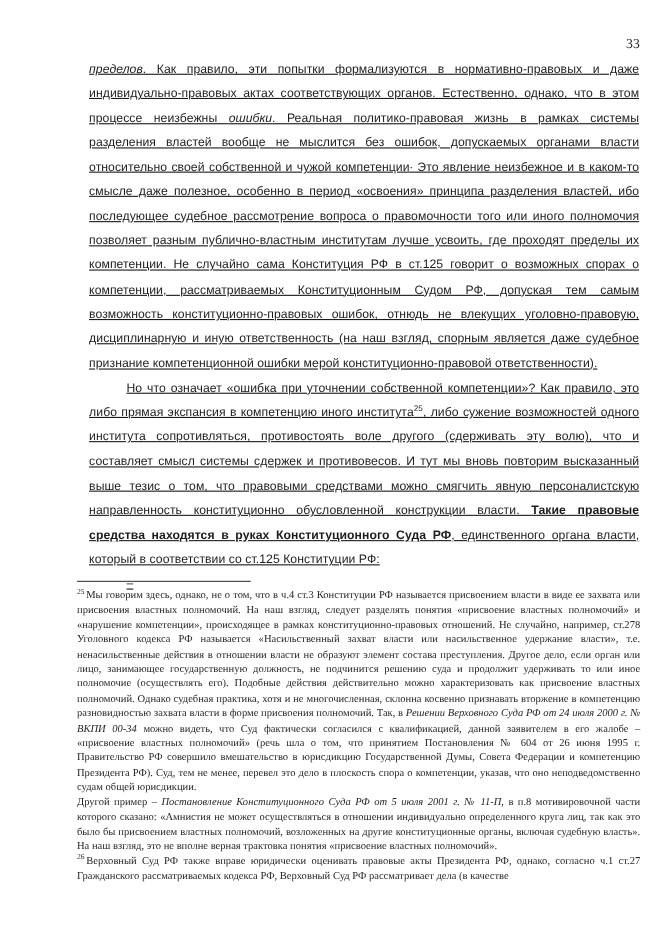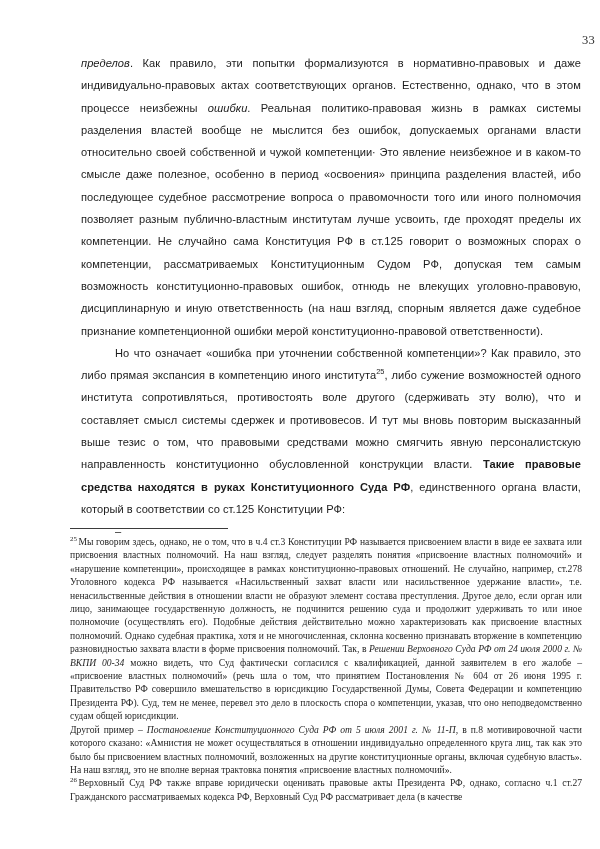--- a/index.html
+++ b/index.html
@@ -15,31 +15,32 @@
     position: relative;
     width: 600px;
     height: 849px;
     background: #ffffff;
     overflow: hidden;
     box-sizing: border-box;
   }
   .page-number {
     position: absolute;
     top: 33px;
-    right: 5px;
+    right: 18px;
     font-family: "Liberation Serif", serif;
     font-size: 12.5px;
     color: #2a2a2a;
     letter-spacing: 0.2px;
   }
   .body-block {
     position: absolute;
     left: 81px;
     top: 52px;
     width: 500px;
+    text-decoration: underline;
   }
   p.body-par {
     margin: 0;
     font-family: "Liberation Sans", sans-serif;
     font-size: 11.1px;
     line-height: 22.3px;
     text-align: justify;
     text-justify: inter-word;
     color: #1c1c1c;
     letter-spacing: 0.05px;

